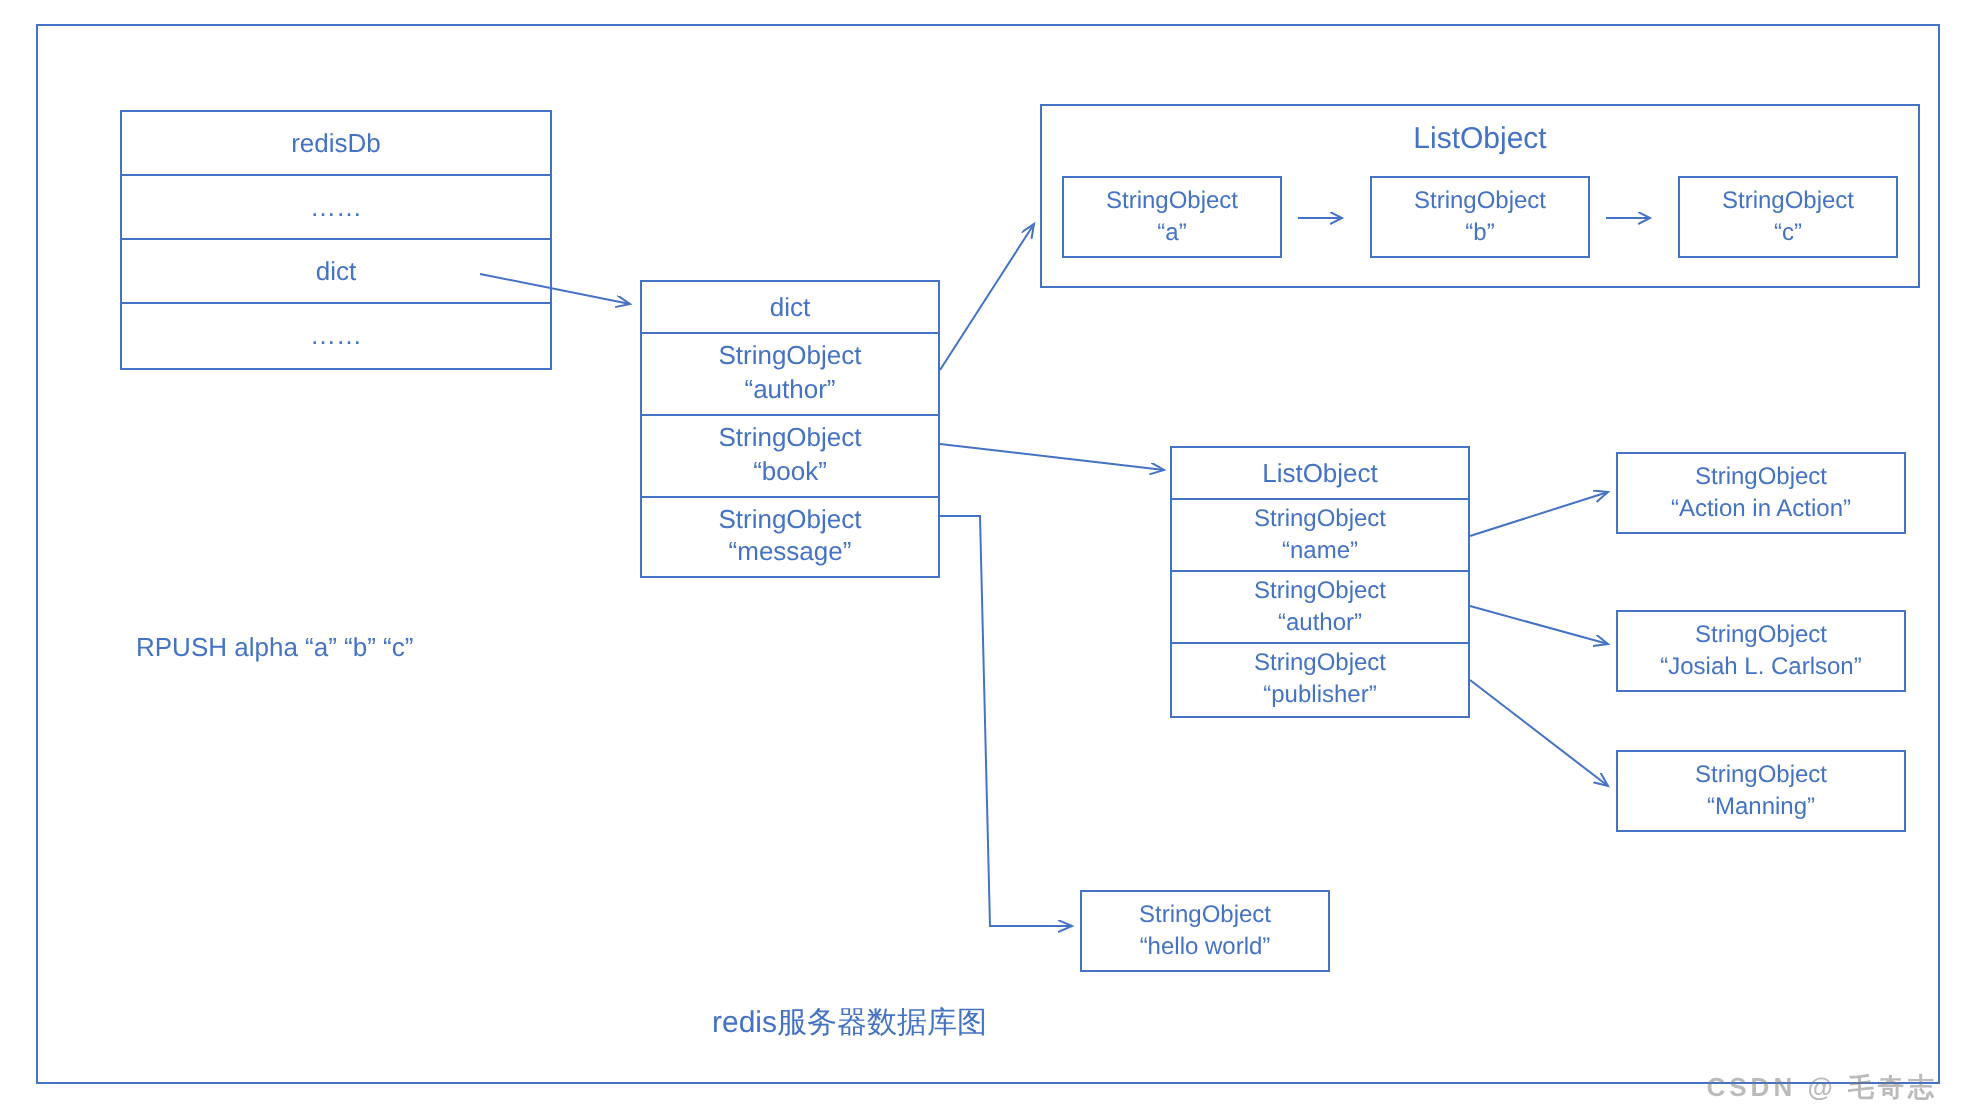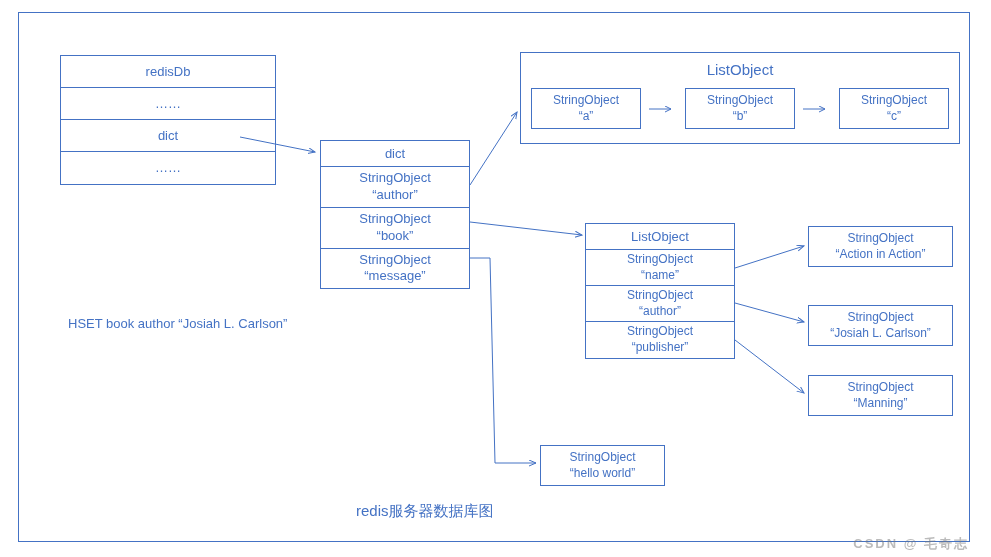--- a/index.html
+++ b/index.html
@@ -140,21 +140,21 @@
   <span>StringObject</span><br>
   <span>“Manning”</span>
 </div>
 
 <div class="vbox msgbox">
   <span>StringObject</span><br>
   <span>“hello world”</span>
 </div>
 
 <div class="commands">
-  <div>HSET book author “Josiah L. Carlson”</div>
+  <div>RPUSH  alpha  “a” “b” “c”</div>
 </div>
 
 <div class="caption">redis服务器数据库图</div>
 
 <div class="watermark">CSDN @ 毛奇志</div>
 
 <svg class="arrows">
   <defs>
     <marker id="arrowM" markerWidth="9" markerHeight="9" refX="7" refY="3" orient="auto">
       <path d="M0,0 L7,3 L0,6" fill="none" stroke="#4472c4"></path>

